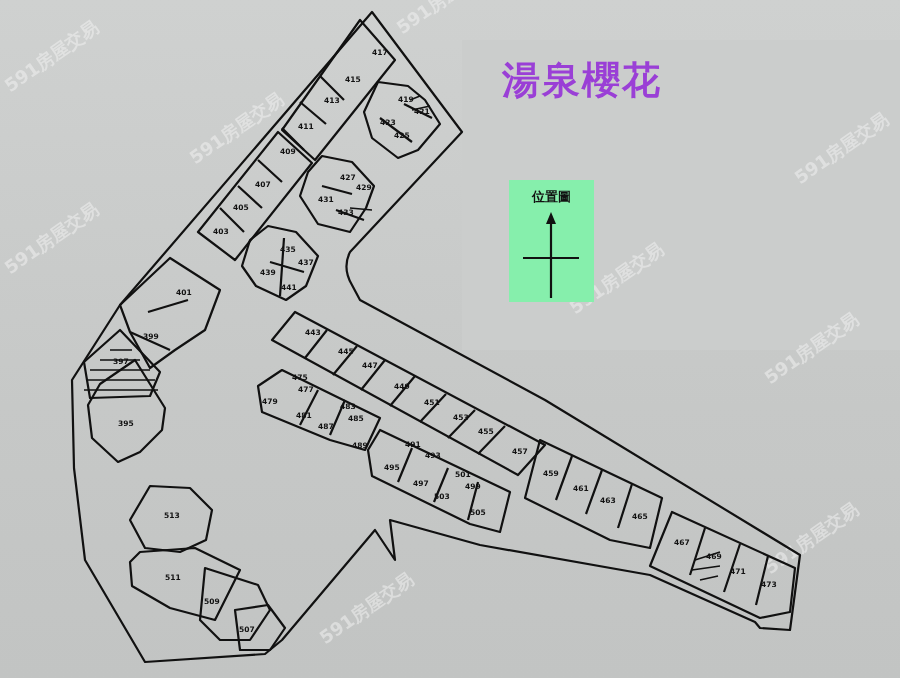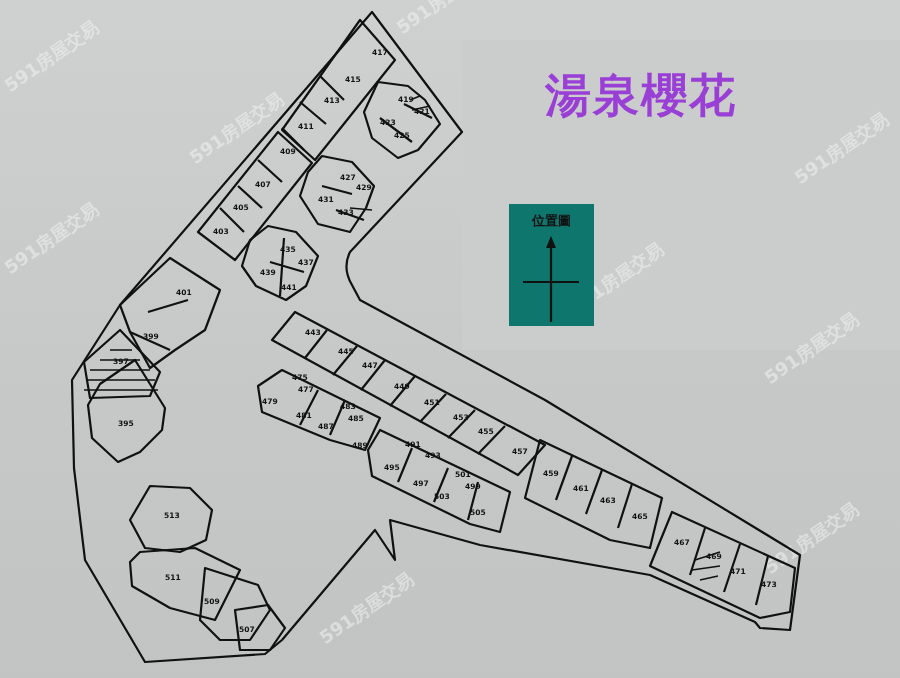--- a/index.html
+++ b/index.html
@@ -11,29 +11,28 @@
   }
   .paper {
     position: absolute; left: 0; top: 0; width: 900px; height: 678px;
     background: linear-gradient(180deg, #cfd1d0 0%, #c6c8c7 60%, #c2c4c3 100%);
   }
   .panel {
     position: absolute; left: 462px; top: 40px; width: 438px; height: 310px;
     background: #cbcdcc;
   }
   .title {
-    position: absolute; left: 502px; top: 72px;
+    position: absolute; left: 502px; top: 61px;
     font-family: "DejaVu Sans", sans-serif; font-weight: bold;
-    font-size: 46px; letter-spacing: 2px; color: #9a3fd6;
+    font-size: 38px; letter-spacing: 2px; color: #9a3fd6;
     line-height: 1;
-    margin-left: 43px;
   }
   .compass {
-    position: absolute; left: 509px; top: 204px; width: 85px; height: 122px;
-    background: #0f766e;
+    position: absolute; left: 509px; top: 180px; width: 85px; height: 122px;
+    background: #86efac;
   }
   .compass-label {
     position: absolute; left: 0; top: 8px; width: 100%; text-align: center;
     font-size: 13px; font-weight: bold; color: #111;
     font-family: "DejaVu Serif", serif;
   }
   .compass svg { position: absolute; left: 0; top: 0; }
   .map { position: absolute; left: 0; top: 0; }
   .lot-num {
     font-family: "DejaVu Sans", sans-serif; font-size: 7.5px; font-weight: bold; fill: #111;

